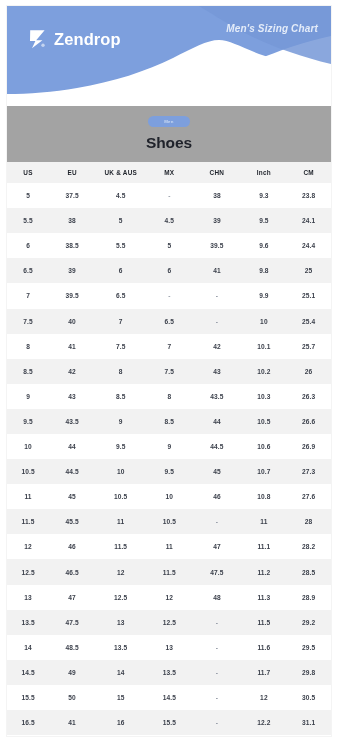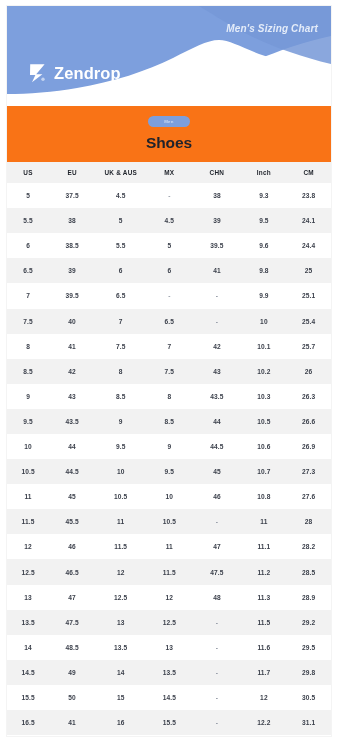--- a/index.html
+++ b/index.html
@@ -49,21 +49,20 @@
   }
 
   .brand {
     position: absolute;
     left: 21px;
     top: 23px;
     display: flex;
     align-items: center;
     gap: 7px;
     z-index: 3;
-    margin-top: 34px;
   }
   .brand-mark {
     width: 19px;
     height: 20px;
     display: block;
   }
   .brand-name {
     color: #ffffff;
     font-size: 16.5px;
     font-weight: bold;
@@ -81,21 +80,21 @@
     font-size: 10px;
     font-style: italic;
     font-weight: bold;
     letter-spacing: 0.15px;
     white-space: nowrap;
   }
 
   
   .title-block {
     position: relative;
-    background: #f97316;
+    background: #a3a3a3;
     padding: 3px 0 11px 0;
     text-align: center;
     z-index: 4;
   }
   .pill {
     display: inline-block;
     background: #7d9fdd;
     border-radius: 9px;
     padding: 3px 13px 3px 13px;
     min-width: 16px;

